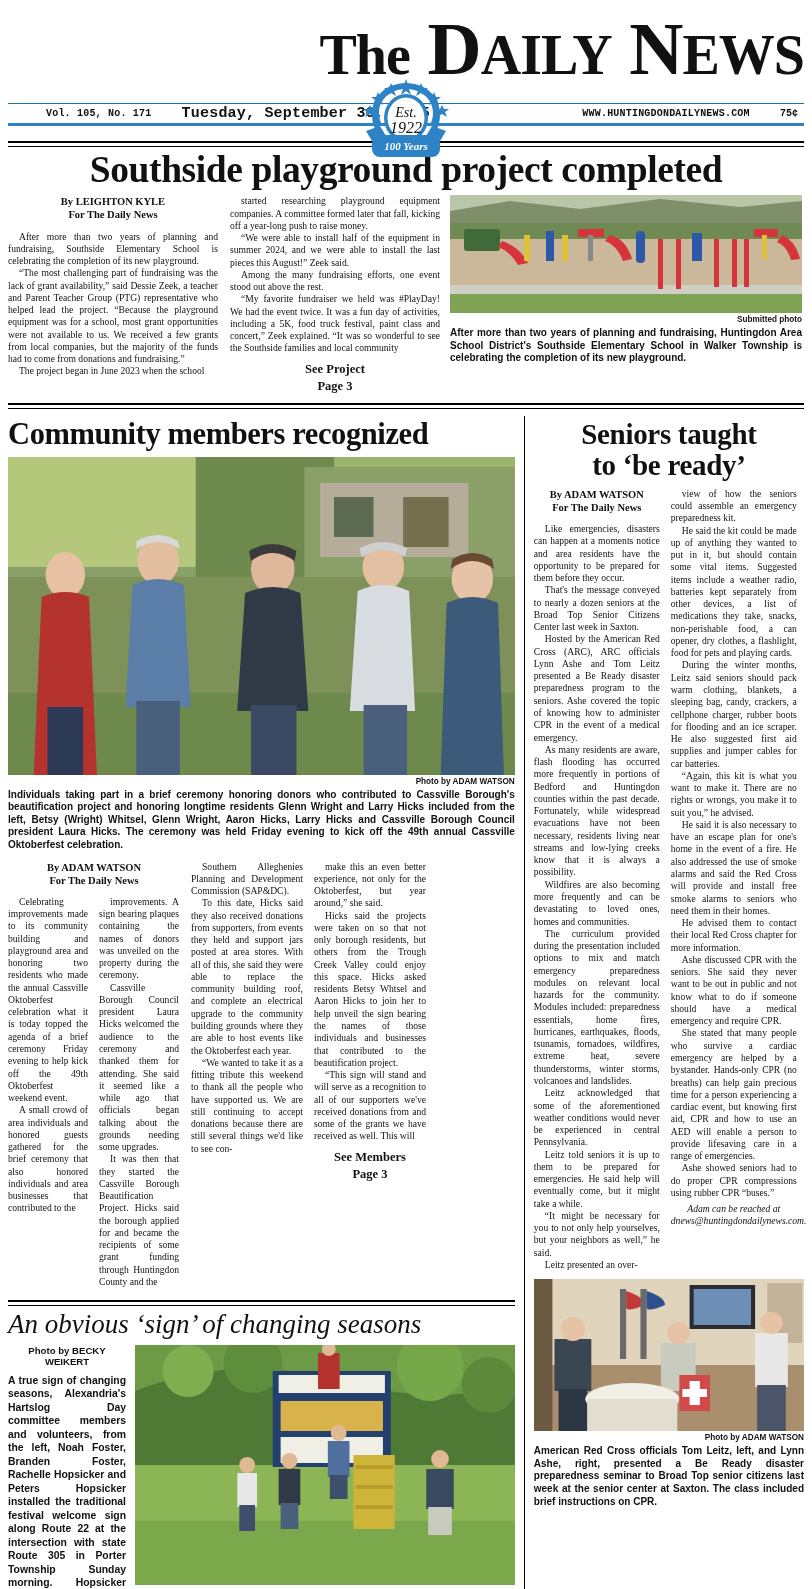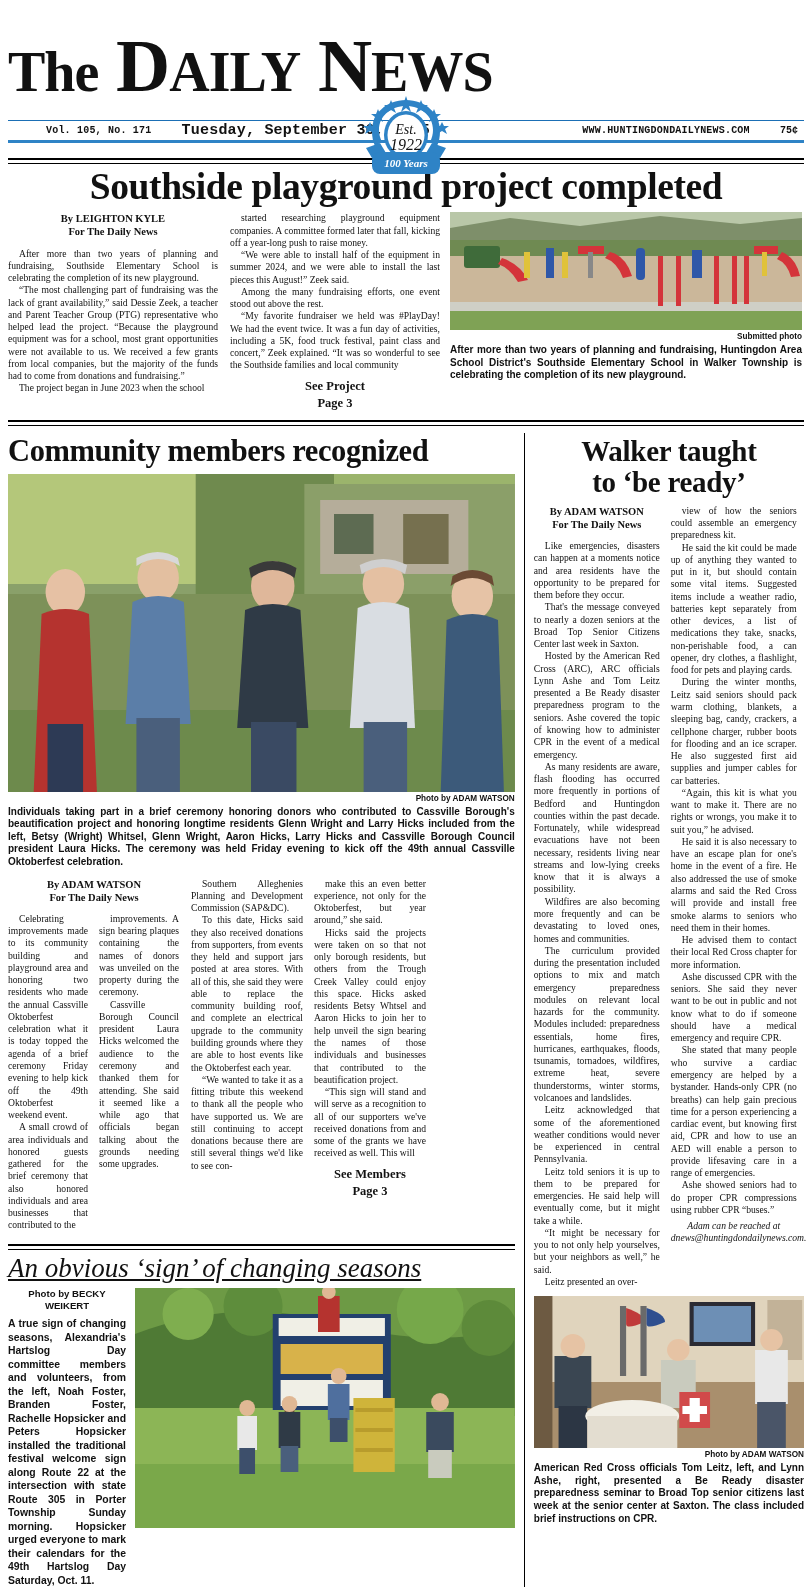--- a/index.html
+++ b/index.html
@@ -5,21 +5,21 @@
   html,body{margin:0;padding:0;background:#ffffff;}
   body{
     width:812px;height:1589px;overflow:hidden;
     font-family:"Liberation Serif",serif;
     color:#111;
     -webkit-font-smoothing:antialiased;
   }
   .page{position:relative;width:812px;height:1589px;padding:0 8px;box-sizing:border-box;}
 
   
-  .masthead{text-align:left;padding-top:31px;}
+  .masthead{text-align:right;padding-top:14px;}
   .masthead-title{
     font-family:"Liberation Serif",serif;
     font-weight:700;font-size:75px;line-height:.92;
     letter-spacing:-1px;
   }
   .masthead-title .sc{font-size:56px;}
   .folio{
     position:relative;margin-top:10px;height:42px;
   }
   .folio .rule-top{position:absolute;left:0;right:0;top:10px;border-top:1.4px solid #1b6fb5;}
@@ -67,21 +67,21 @@
 
   .sub-head{
     font-family:"Liberation Serif",serif;font-size:20px;line-height:1.1;text-align:center;
     margin:6px 0 7px;
   }
 
   .cols3{display:flex;gap:11px;}
   .cols2{display:flex;gap:11px;}
 
   
-  .feature-head{font-style:italic;font-size:27px;line-height:1.05;margin:4px 0 6px;text-decoration:underline;}
+  .feature-head{font-style:italic;font-size:27px;line-height:1.05;margin:4px 0 6px;}
   .feat-wrap{display:flex;gap:9px;}
   .feat-text{width:118px;}
   .photo-by{font-family:"Liberation Sans",sans-serif;font-weight:700;font-size:9.6px;text-align:center;line-height:1.2;margin-bottom:6px;}
   .feat-body{font-family:"Liberation Sans",sans-serif;font-weight:700;font-size:10.4px;line-height:1.3;text-align:justify;}
 </style>
 </head>
 <body>
 
 <div class="page">
 
@@ -255,20 +255,21 @@
             <div>For The Daily News</div>
           </div>
           <div class="cols2">
             <div class="col" style="width:80px">
               <p>Celebrating improvements made to its community building and playground area and honoring two residents who made the annual Cassville Oktoberfest celebration what it is today topped the agenda of a brief ceremony Friday evening to help kick off the 49th Oktoberfest weekend event.</p>
               <p>A small crowd of area individuals and honored guests gathered for the brief ceremony that also honored individuals and area businesses that contributed to the</p>
             </div>
             <div class="col" style="width:80px">
               <p>improvements. A sign bearing plaques containing the names of donors was unveiled on the property during the ceremony.</p>
               <p>Cassville Borough Council president Laura Hicks welcomed the audience to the ceremony and thanked them for attending. She said it seemed like a while ago that officials began talking about the grounds needing some upgrades.</p>
+              <p>It was then that they started the Cassville Borough Beautification Project. Hicks said the borough applied for and became the recipients of some grant funding through Huntingdon County and the</p>
             </div>
           </div>
         </div>
         <div class="col" style="width:112px;padding-top:0">
           <p>Southern Alleghenies Planning and Development Commission (SAP&amp;DC).</p>
           <p>To this date, Hicks said they also received donations from supporters, from events they held and support jars posted at area stores. With all of this, she said they were able to replace the community building roof, and complete an electrical upgrade to the community building grounds where they are able to host events like the Oktoberfest each year.</p>
           <p>“We wanted to take it as a fitting tribute this weekend to thank all the people who have supported us. We are still continuing to accept donations because there are still several things we'd like to see con-</p>
         </div>
         <div style="width:112px">
           <div class="col">
@@ -343,21 +344,21 @@
                 <circle cx="310" cy="114" r="9" fill="#e0b894"></circle>
                 <rect x="298" y="162" width="24" height="28" fill="#c9cbbe"></rect>
               </g>
           </svg>
         </div>
       </div>
     </div>
 
     <div class="deck-right">
       <div class="head-seniors">
-        <div>Walker taught</div>
+        <div>Seniors taught</div>
         <div>to ‘be ready’</div>
       </div>
 
       <div class="cols2">
         <div style="width:126px">
           <div class="byline">
             <div>By ADAM WATSON</div>
             <div>For The Daily News</div>
           </div>
           <div class="col">

